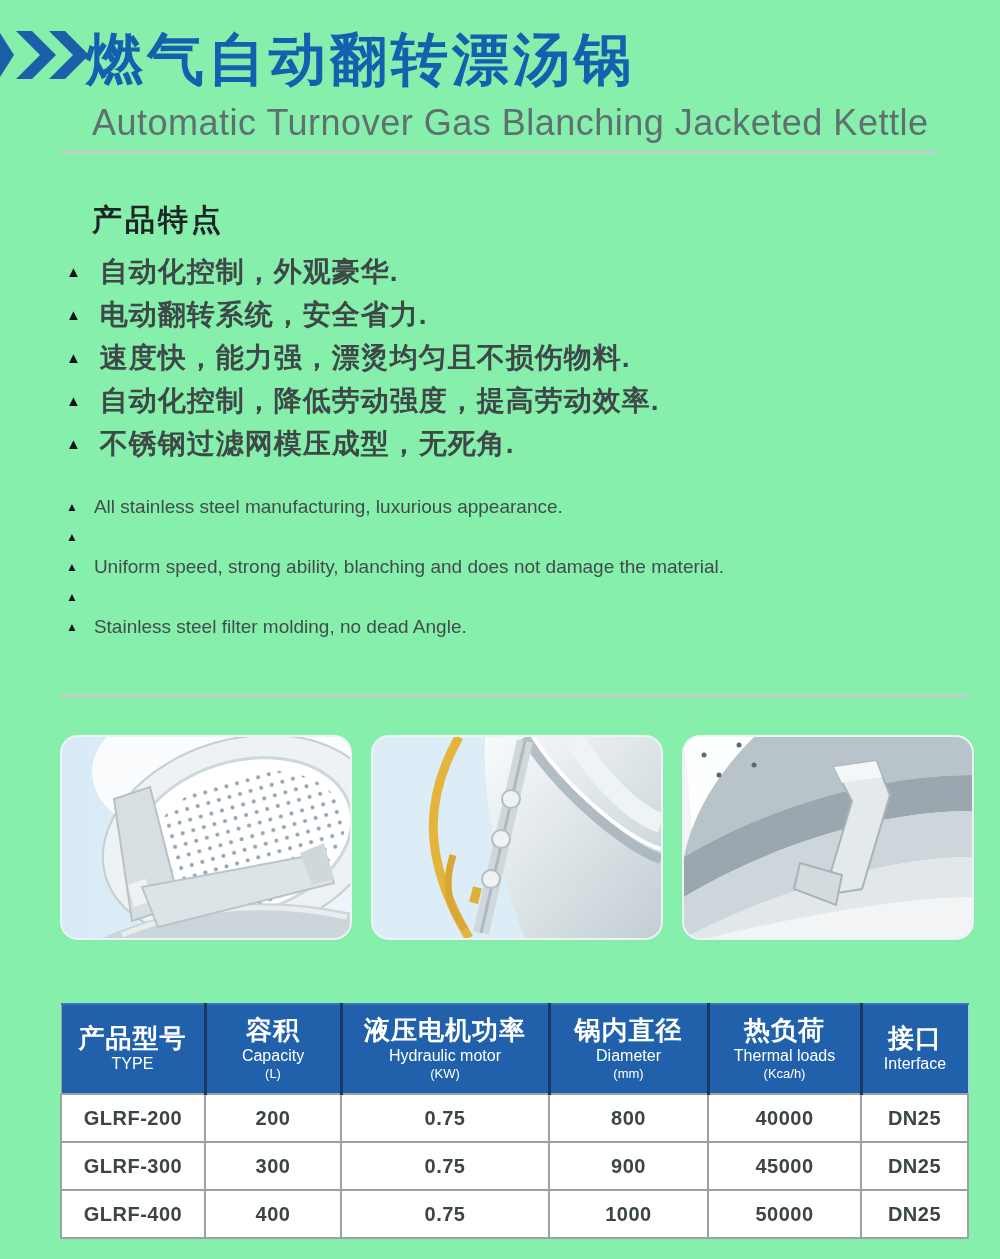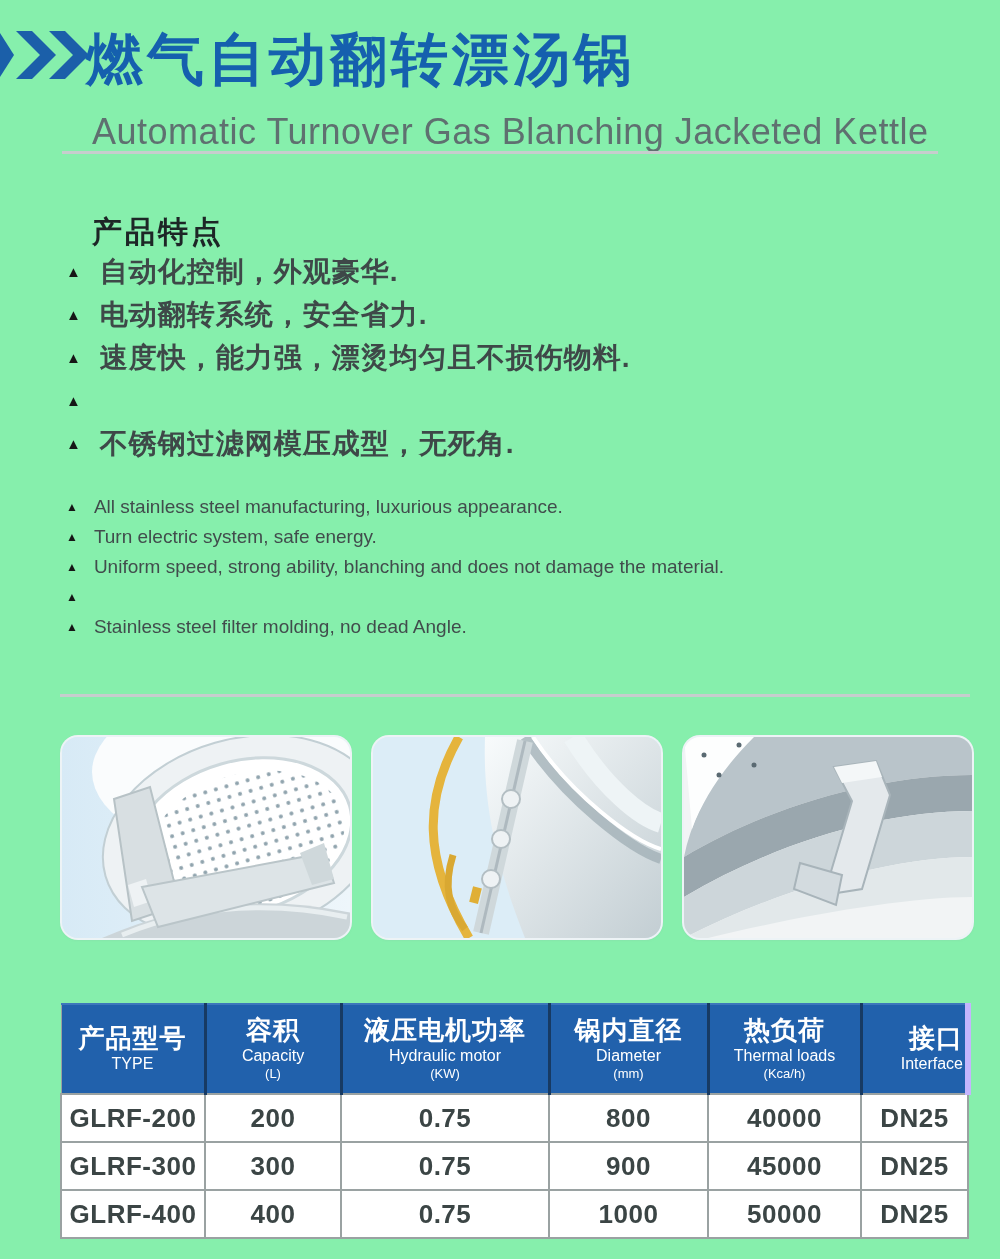--- a/index.html
+++ b/index.html
@@ -7,29 +7,29 @@
     position:relative; width:1000px; height:1259px; background:#86efac; overflow:hidden;
     font-family:"Liberation Sans","DejaVu Sans",sans-serif;
   }
   
   .chevrons { position:absolute; left:0; top:31px; width:90px; height:48px; }
   .title-zh {
     position:absolute; left:86px; top:22px; font-size:57px; font-weight:bold;
     color:#1560ae; letter-spacing:4px; white-space:nowrap;
   }
   .title-en {
-    position:absolute; left:92px; top:111px; font-size:36px; font-weight:500;
+    position:absolute; left:92px; top:102px; font-size:36px; font-weight:500;
     color:#5f7070; letter-spacing:0.5px; white-space:nowrap;
   }
   .rule { position:absolute; height:3px; background:#c6cdcd; }
   .rule-1 { left:62px; top:151px; width:876px; }
   .rule-2 { left:60px; top:694px; width:910px; }
   
   .features-heading {
-    position:absolute; left:92px; top:212px; font-size:30px; font-weight:bold;
+    position:absolute; left:92px; top:200px; font-size:30px; font-weight:bold;
     color:#1d2626; letter-spacing:3px;
   }
   .list { position:absolute; left:66px; margin:0; padding:0; list-style:none; }
   .list-zh { top:257px; width:860px; }
   .list-en { top:497px; width:900px; }
   .list li { display:flex; align-items:flex-start; }
   .list-zh li { margin-bottom:14px; font-size:28px; line-height:29px; font-weight:600; color:#3e4848; letter-spacing:1px; }
   .list-en li { margin-bottom:10px; font-size:19px; line-height:20px; font-weight:500; color:#414c4c; }
   .tri { flex:0 0 auto; color:#161616; }
   .list-zh .tri { font-size:15px; line-height:29px; margin-right:18px; }
@@ -44,28 +44,28 @@
   
   table.spec {
     position:absolute; left:60px; top:1003px; width:907px;
     border-collapse:collapse; table-layout:fixed;
   }
   .spec th {
     background:#2161ac; color:#fff; font-weight:bold; text-align:center;
     padding:7px 2px 8px; border-right:3px solid #173a63; border-top:2px solid #3d77bb;
     vertical-align:middle; height:73px;margin-left:22px;
   }
-  .spec th:last-child { border-right:6px solid #c4b5fd;text-align:right; }
+  .spec th:last-child { border-right:1px solid #c4b5fd; }
   .spec th .zh { display:block; font-size:26px; line-height:31px; letter-spacing:1px; }
   .spec th .en { display:block; font-size:16px; line-height:20px; font-weight:500; }
   .spec th .unit { display:block; font-size:13px; line-height:16px; font-weight:500; }
   .spec th .en:empty, .spec th .unit:empty { display:none; }
   .spec td {
     background:#fff; border:2px solid #9aa2a2; text-align:center;
-    font-size:26px; font-weight:600; color:#3b4545; height:44px; letter-spacing:0.5px;
+    font-size:20px; font-weight:600; color:#3b4545; height:44px; letter-spacing:0.5px;
   }
   .spec { border:1px solid #9aa2a2; }
 </style>
 </head>
 <body>
 
 <div class="page">
 
   <svg class="chevrons" viewBox="0 0 90 48">
     <polygon points="0,2 14,24 0,46" fill="#1b5fa9"></polygon>
@@ -87,35 +87,35 @@
     <li>
       <span class="tri">▲</span>
       <span>电动翻转系统，安全省力.</span>
       </li>
     <li>
       <span class="tri">▲</span>
       <span>速度快，能力强，漂烫均匀且不损伤物料.</span>
       </li>
     <li>
       <span class="tri">▲</span>
+      <span>自动化控制，降低劳动强度，提高劳动效率.</span>
       </li>
     <li>
       <span class="tri">▲</span>
       <span>不锈钢过滤网模压成型，无死角.</span>
       </li>
   </ul>
 
   <ul class="list list-en">
     <li>
       <span class="tri">▲</span>
       <span>All stainless steel manufacturing, luxurious appearance.</span>
       </li>
     <li>
       <span class="tri">▲</span>
-      <span>Turn electric system, safe energy.</span>
       </li>
     <li>
       <span class="tri">▲</span>
       <span>Uniform speed, strong ability, blanching and does not damage the material.</span>
       </li>
     <li>
       <span class="tri">▲</span>
       </li>
     <li>
       <span class="tri">▲</span>

